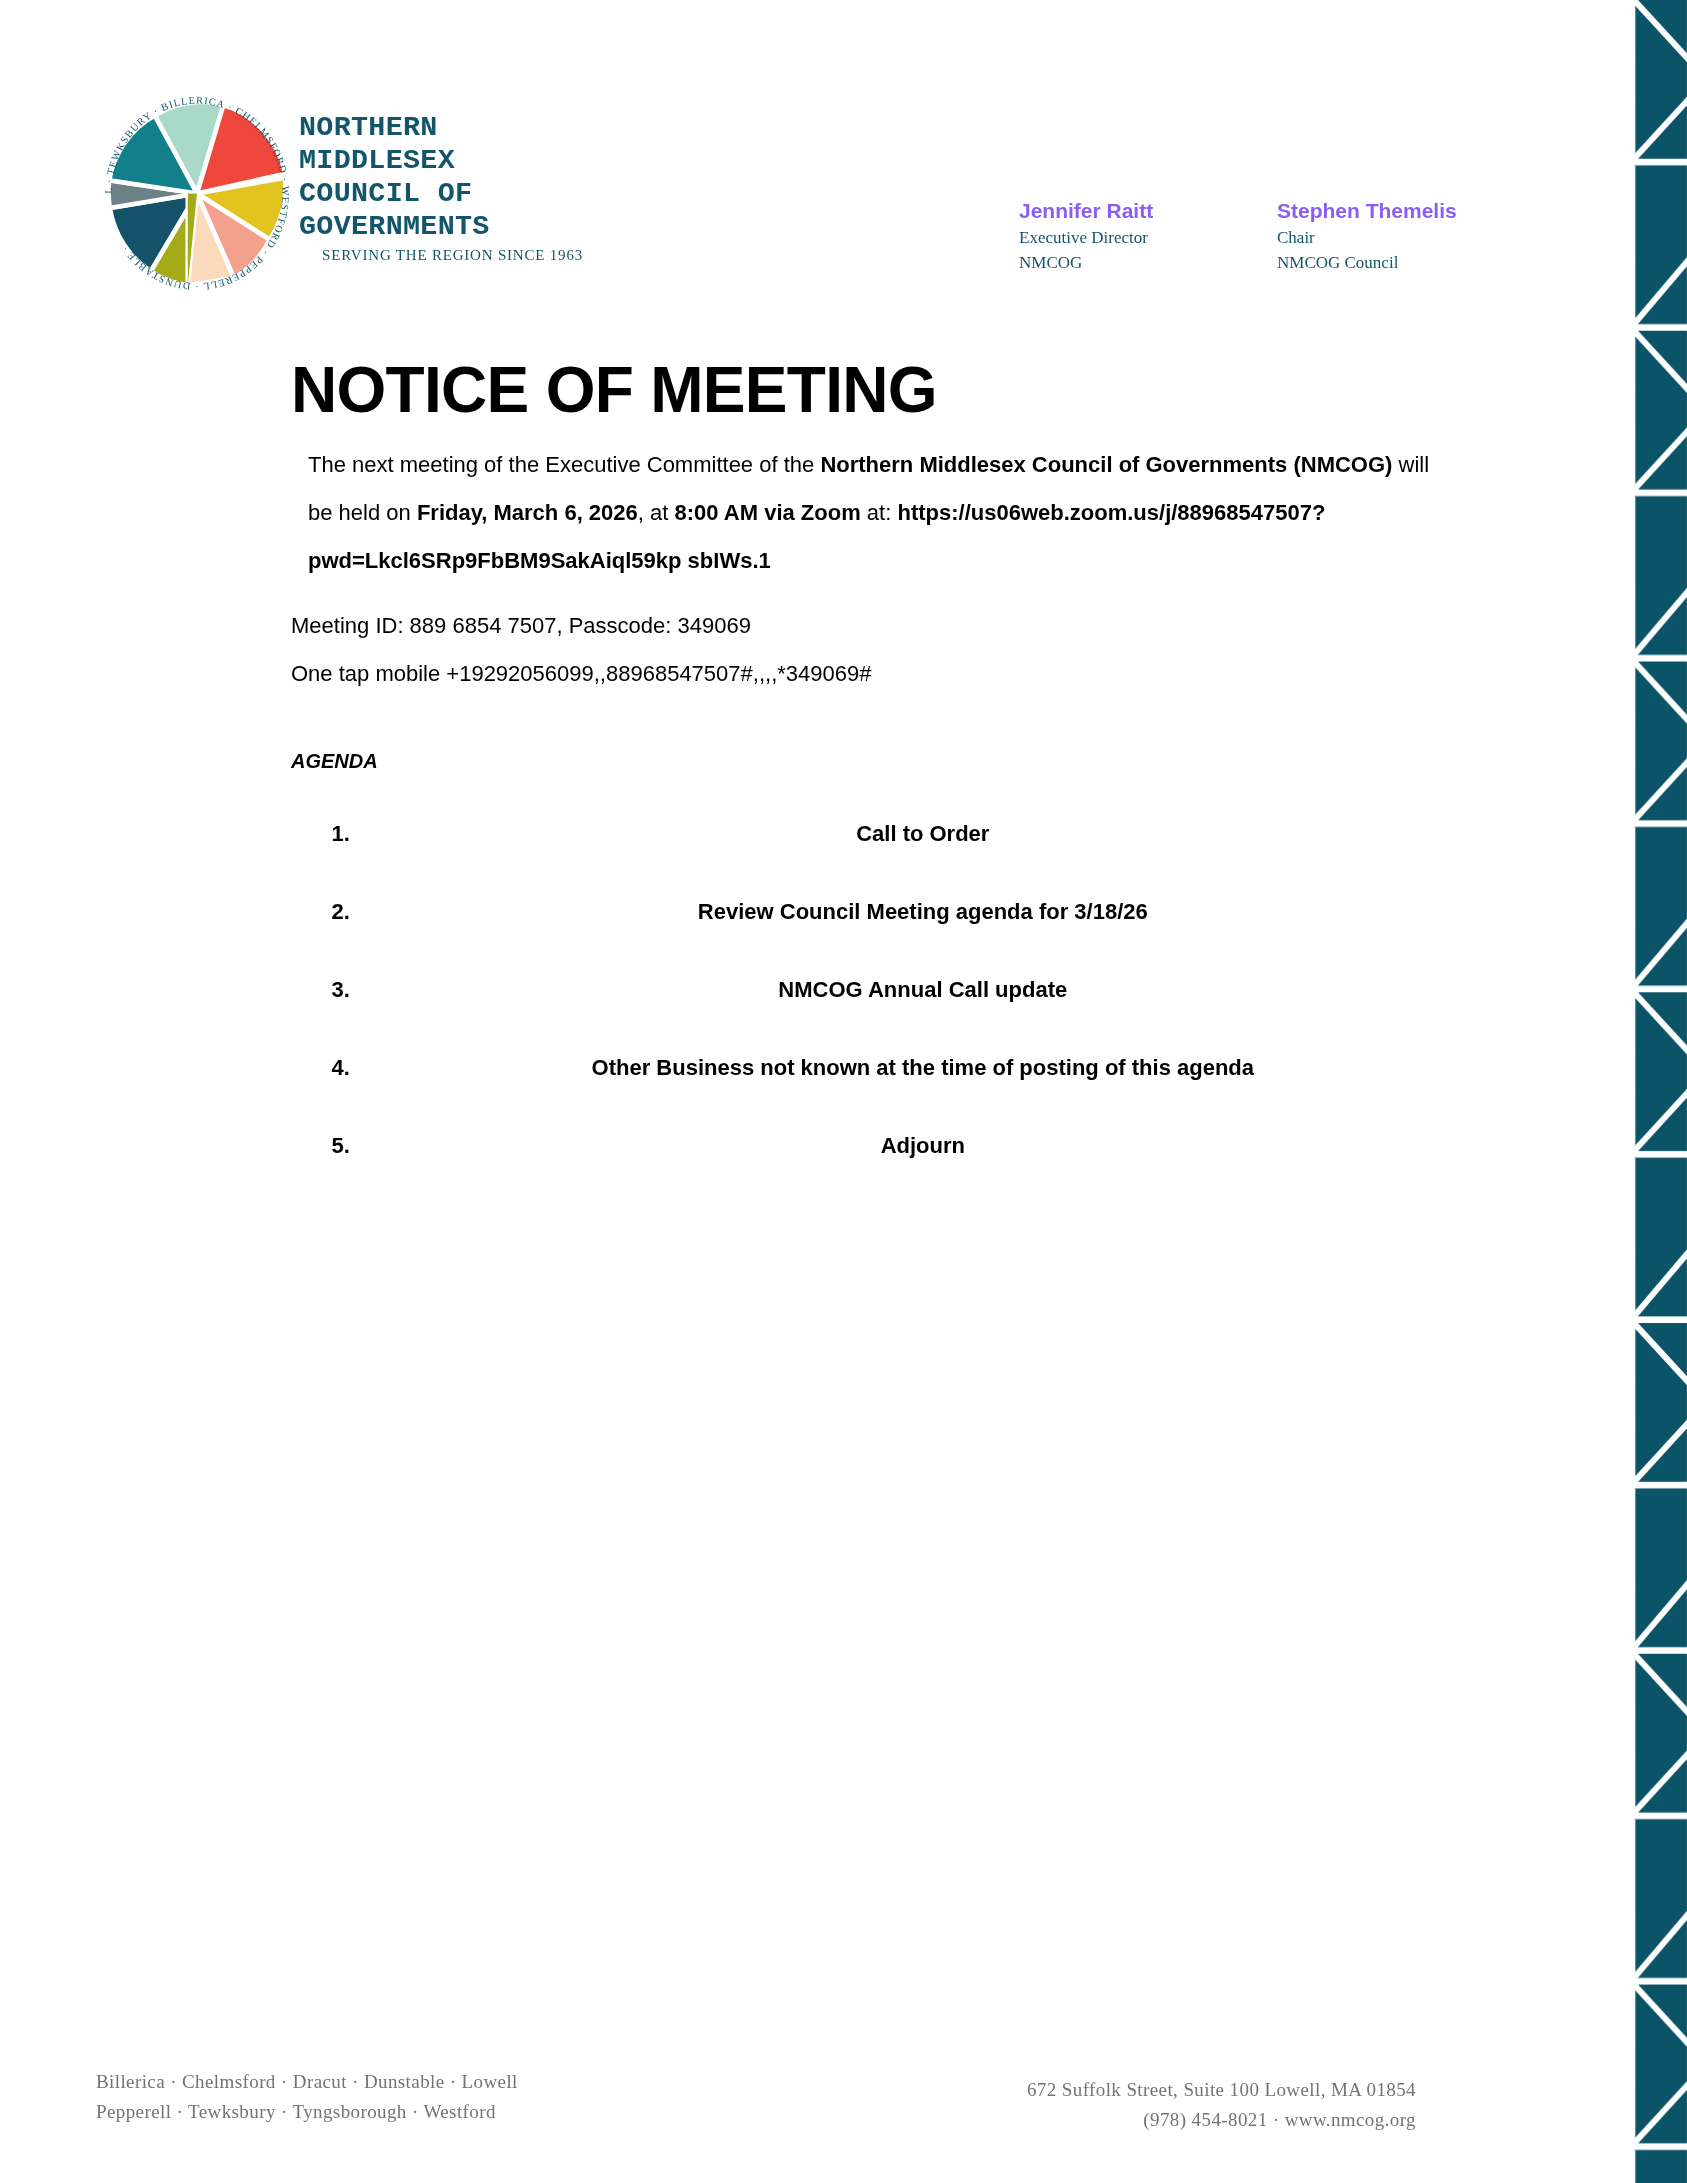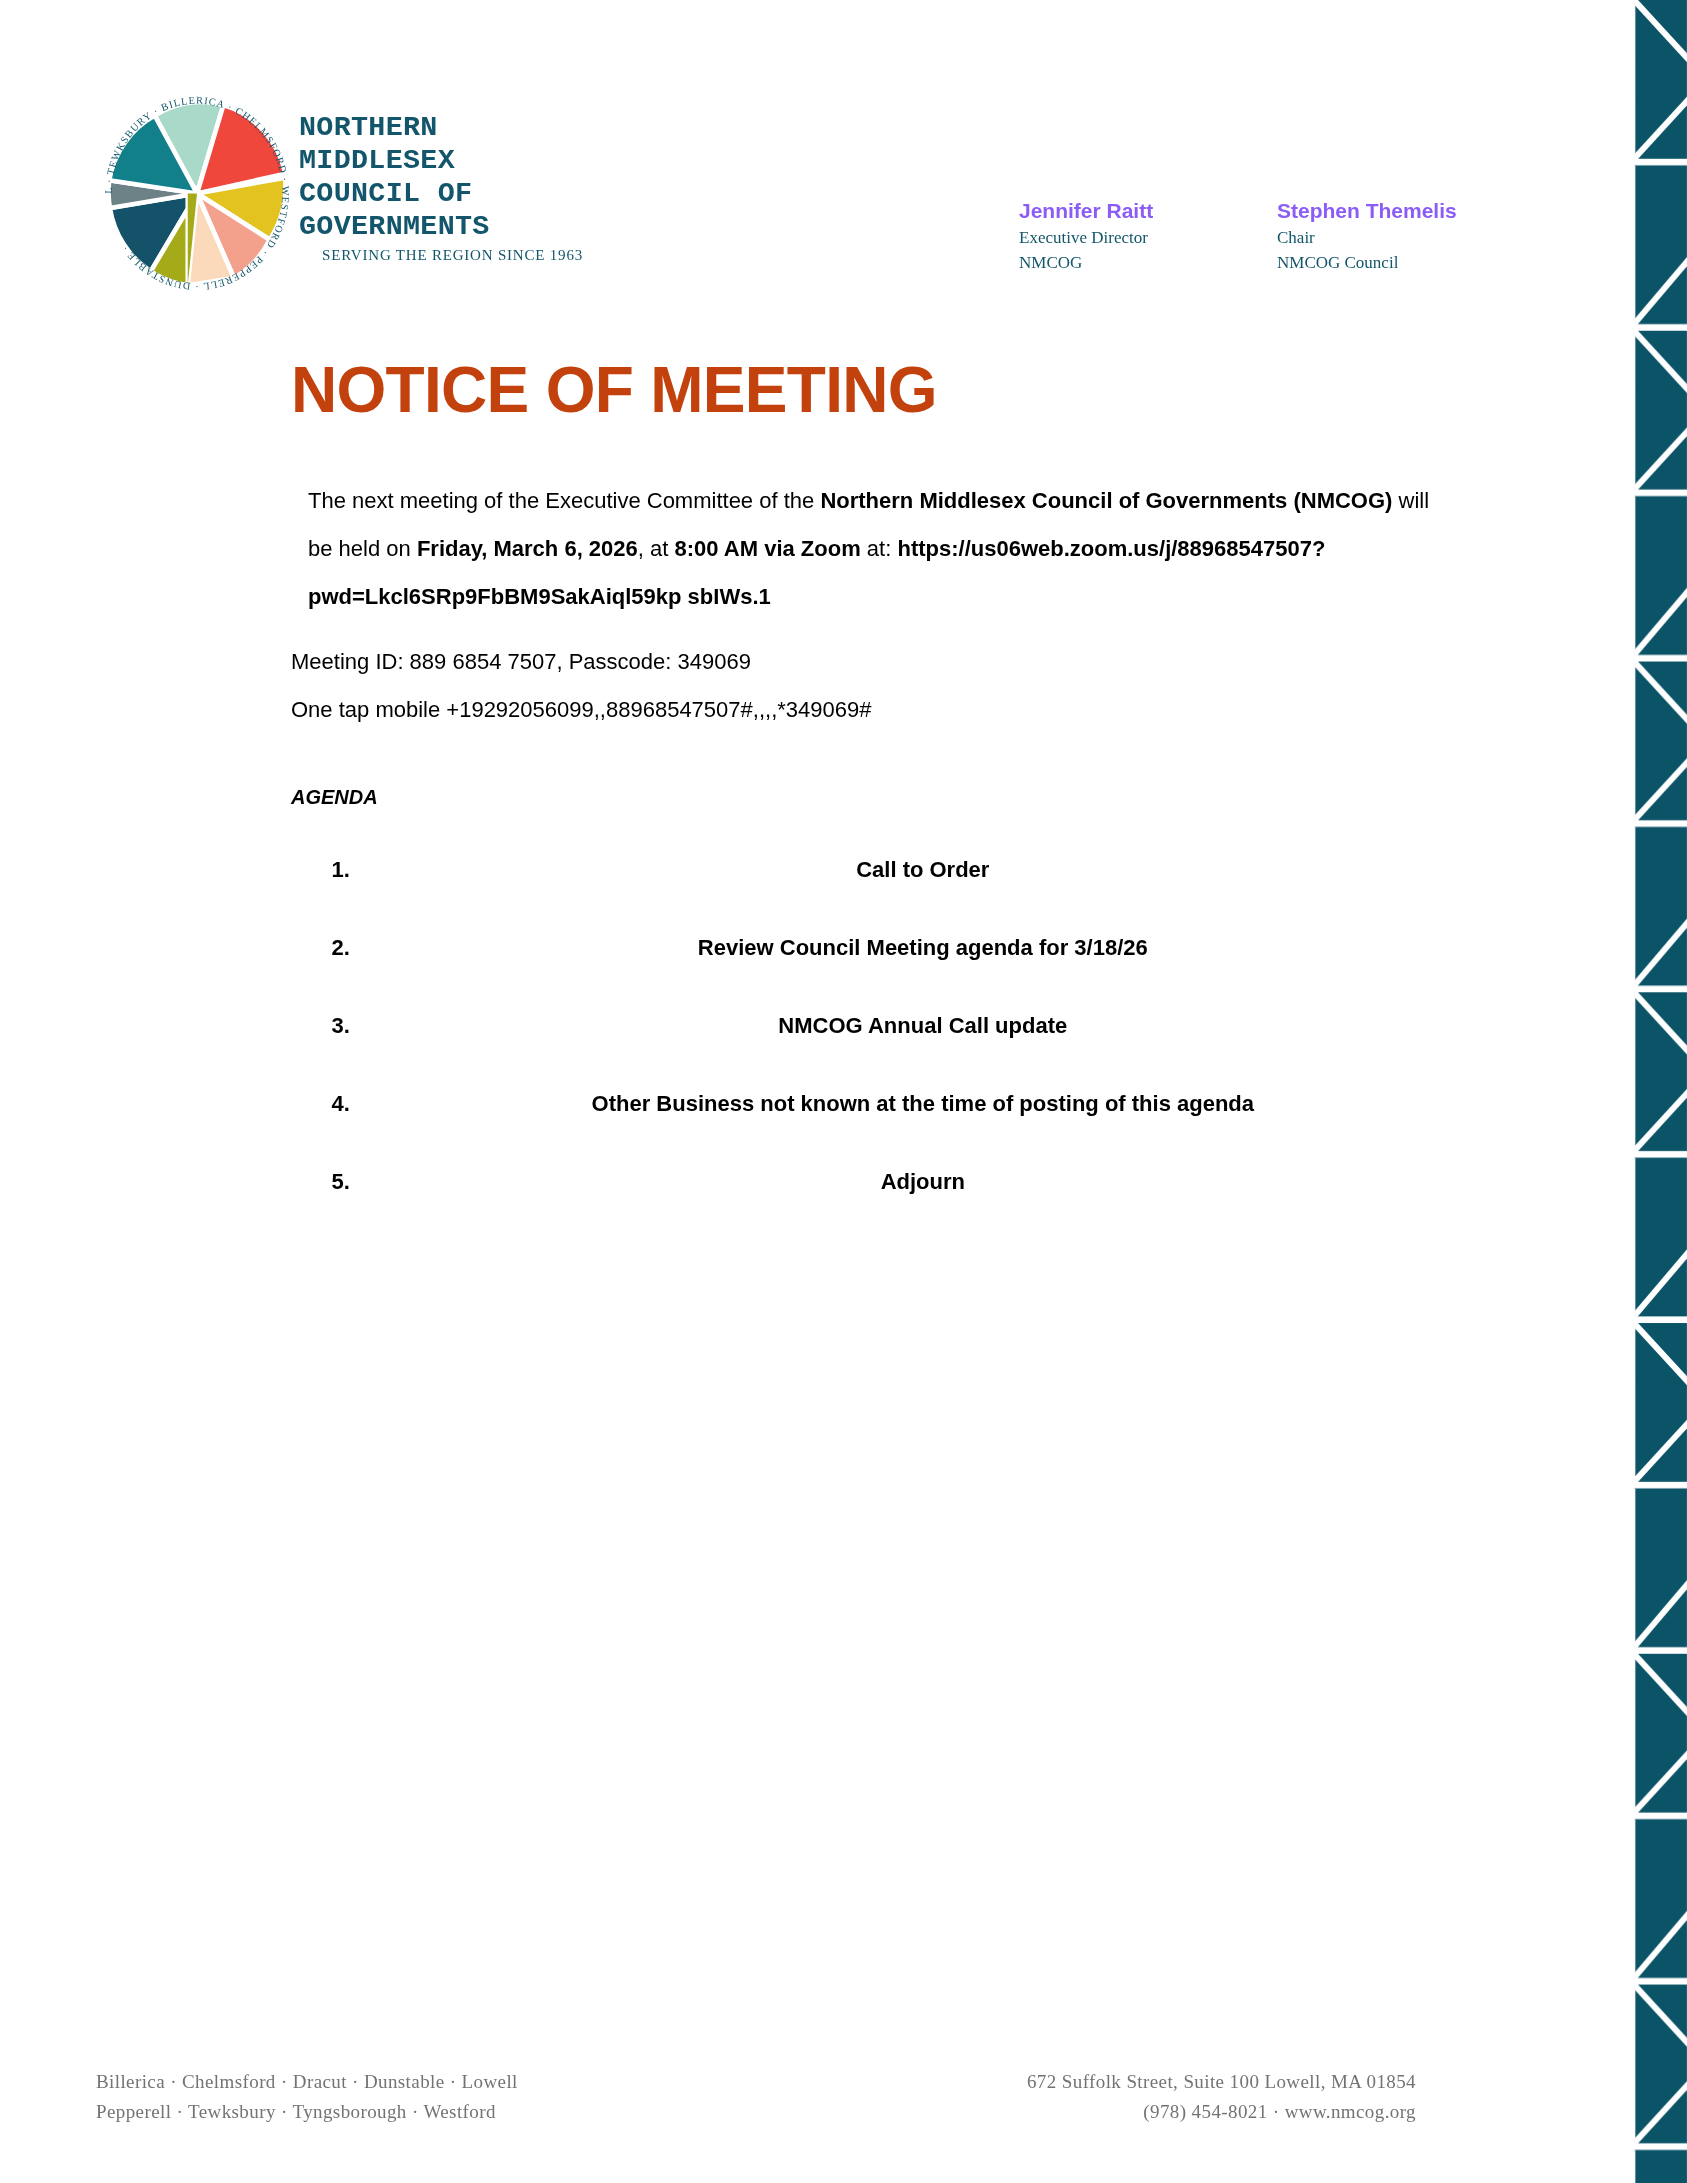--- a/index.html
+++ b/index.html
@@ -99,23 +99,23 @@
     left: 291px;
     top: 357px;
     width: 1184px;
   }
 
   .doc-title {
     font-family: "Liberation Sans", sans-serif;
     font-weight: bold;
     font-size: 64px;
     letter-spacing: -0.7px;
-    color: #c2410c;
+    color: #000000;
     line-height: 66px;
-    margin: 0 0 54px 0;
+    margin: 0 0 18px 0;
   }
 
   .para {
     font-family: "Liberation Sans", sans-serif;
     font-size: 22px;
     line-height: 48px;
     color: #000000;
     margin: 17px;
   }
   .para b { font-weight: bold; }
@@ -161,21 +161,21 @@
     height: 86px;
   }
   .footer-left {
     position: absolute;
     left: 96px;
     top: 0;
   }
   .footer-right {
     position: absolute;
     right: 172px;
-    top: 0;
+    top: 8px;
     text-align: right;
   }
   .footer-line {
     font-family: "Liberation Serif", serif;
     font-size: 19px;
     letter-spacing: 0.4px;
     color: #737373;
     line-height: 30px;
     white-space: nowrap;
   }

